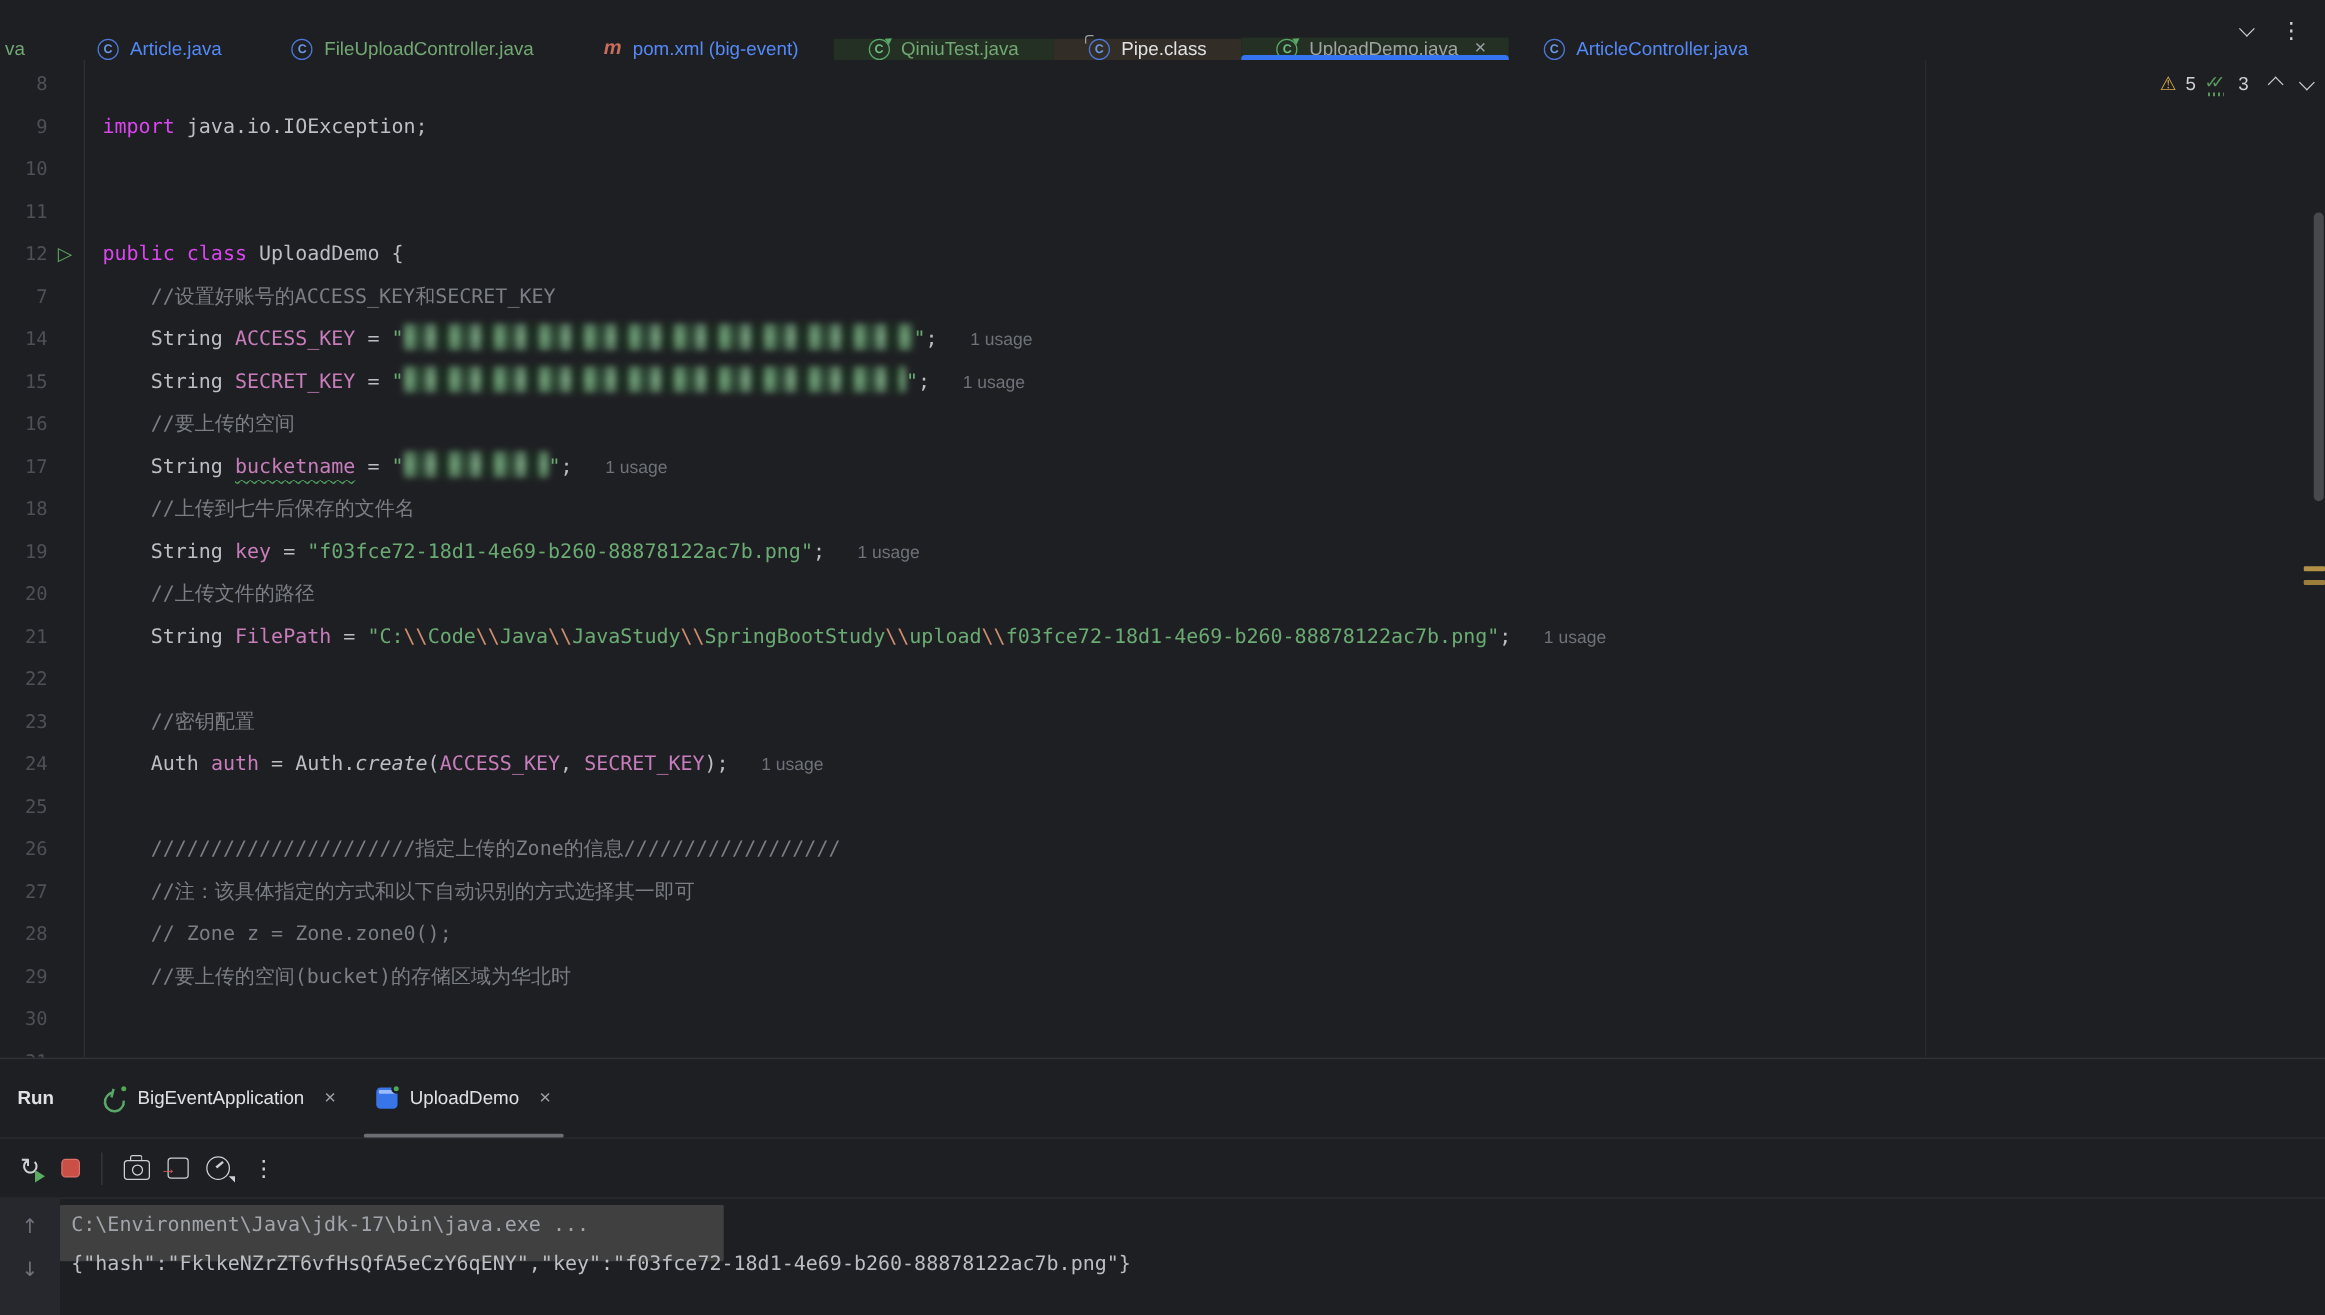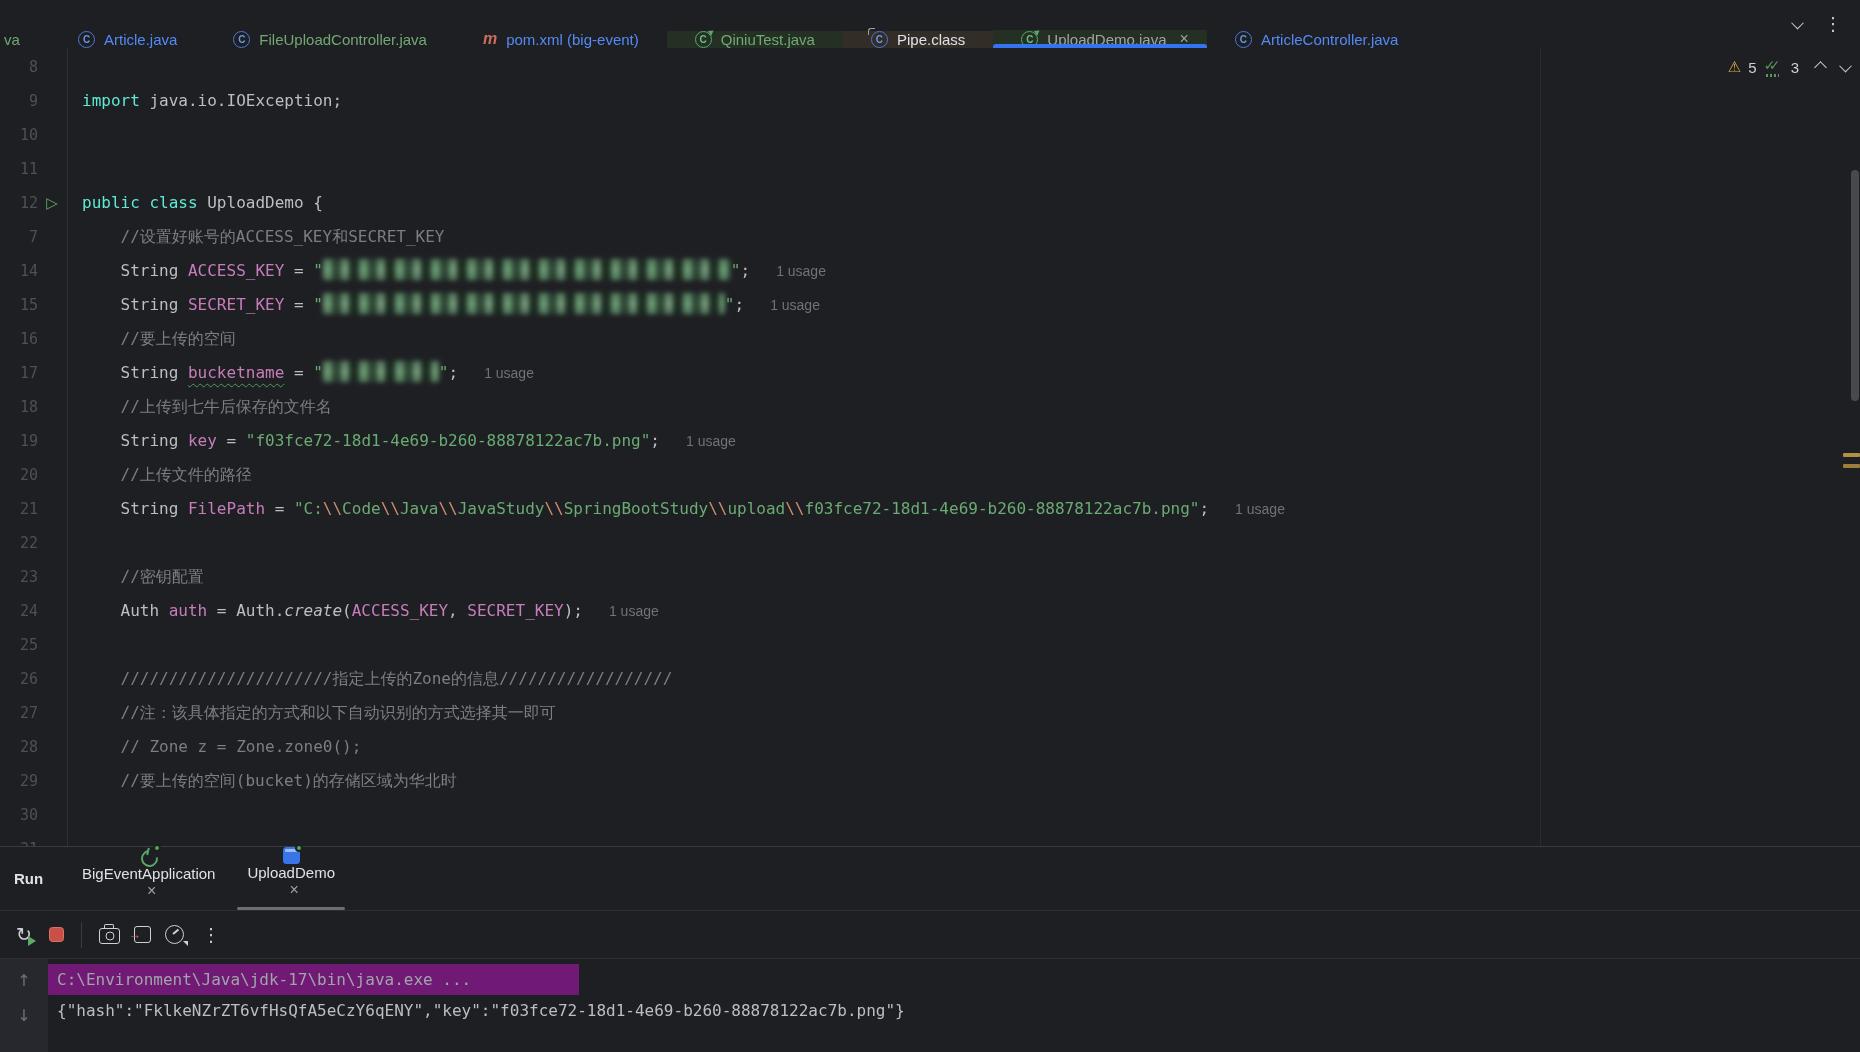--- a/index.html
+++ b/index.html
@@ -36,21 +36,21 @@
   
   .editor { position:relative; height:798px; display:flex; overflow:hidden; background:#1e1f22; }
   .gutter { width:68px; flex:none; border-right:1px solid #2e3034; padding-top:2px; }
   .gline { height:34px; display:flex; align-items:center; }
   .gline .num { width:38px; text-align:right; font-family:"DejaVu Sans Mono",monospace; font-size:15px; color:#4d5157; }
   .gline .runslot { width:28px; text-align:center; }
   .run-tri { color:#5cad63; font-size:15px; }
 
   .code { flex:1; padding:2px 0 0 14px; font-family:"DejaVu Sans Mono",monospace; font-size:16px; overflow:hidden; }
   .cline { height:34px; line-height:34px; white-space:pre; }
-  .tk-kw { color:#5eead4; } .tk-fg { color:#bcbec4; } .tk-com { color:#7a7e85; }
+  .tk-kw { color:#d946ef; } .tk-fg { color:#bcbec4; } .tk-com { color:#7a7e85; }
   .tk-str { color:#6aab73; } .tk-fld { color:#c77dbb; } .tk-esc { color:#cf8e6d; }
   .tk-itl { color:#bcbec4; font-style:italic; }
   .tk-wavy { text-decoration:underline; text-decoration-style:wavy; text-decoration-color:#4f9b5e;
              text-decoration-thickness:1px; text-underline-offset:5px; }
   .hint { color:#6e727a; font-size:14px; margin-left:26px; font-family:"Liberation Sans",sans-serif; }
   .cen { display:inline-block; height:21px; vertical-align:-4px; border-radius:2px;
     background:
       repeating-linear-gradient(90deg, rgba(120,185,130,.55) 0 9px, rgba(38,66,46,.85) 9px 18px, rgba(150,205,158,.45) 18px 26px, rgba(22,40,28,.9) 26px 36px),
       repeating-linear-gradient(0deg, #2c4636 0 7px, #4d7656 7px 14px);
     filter:blur(2.6px) saturate(.85); }
@@ -68,21 +68,21 @@
   .scrollbar-thumb { position:absolute; right:1px; top:122px; width:8px; height:231px; background:#47494d; border-radius:4px; }
   .stripe-mark { position:absolute; right:0; width:17px; height:4px; border-radius:1px; }
   .stripe-mark.m1 { top:405px; background:#b29045; }
   .stripe-mark.m2 { top:416px; background:#9c7d3a; }
   .margin-guide { position:absolute; left:1540px; top:0; bottom:0; width:1px; background:#292b2f; }
 
   
   .runpanel { height:206px; border-top:1px solid #393b40; background:#1e1f22; display:flex; flex-direction:column; }
   .run-header { height:64px; display:flex; align-items:center; position:relative; border-bottom:1px solid #2b2d30; }
   .run-title { font-weight:bold; font-size:15px; color:#dfe1e5; margin:0 0 0 14px; width:52px; }
-  .rtab { display:flex; align-items:center; gap:0; padding:0 16px; height:100%; position:relative; font-size:15px; color:#dfe1e5;flex-direction:column; }
+  .rtab { display:flex; align-items:center; gap:10px; padding:0 16px; height:100%; position:relative; font-size:15px; color:#dfe1e5; }
   .rtab .close { color:#9da0a6; font-size:16px; margin-left:6px; }
   .rtab .runderline { position:absolute; left:6px; right:6px; bottom:0px; height:3px; background:#6b6e75; border-radius:2px; }
 
   .ico-spring { width:18px; height:18px; position:relative; flex:none; }
   .ico-spring::before { content:""; position:absolute; left:1px; top:3px; width:13px; height:13px; border:2px solid #59a869;
       border-radius:50%; border-top-color:transparent; transform:rotate(38deg); }
   .ico-spring::after { content:""; position:absolute; left:7px; top:1px; width:2px; height:7px; background:#59a869; transform:rotate(14deg); }
   .ico-spring .dot, .ico-console .dot { position:absolute; top:-3px; right:-3px; width:8px; height:8px; background:#4fa854;
       border:2px solid #1e1f22; border-radius:50%; }
   .ico-console { width:17px; height:17px; background:#3875e8; border-radius:3.5px; position:relative; flex:none; }
@@ -106,21 +106,21 @@
       transform-origin:left center; transform:rotate(-40deg); }
   .ico-gauge::after { content:""; position:absolute; right:-5px; bottom:-3px; width:0; height:0;
       border-top:5px solid #ced0d6; border-left:5px solid transparent; }
 
   .console { flex:1; position:relative; font-family:"DejaVu Sans Mono",monospace; font-size:16px; }
   .console-gutter { position:absolute; left:0; top:0; bottom:0; width:48px; background:#26282e; display:flex;
       flex-direction:column; align-items:center; padding-top:12px; gap:16px; color:#6e727a; font-size:16px;
       font-family:"DejaVu Sans",sans-serif; }
   .console-lines { margin-left:48px; padding-top:5px; }
   .conline { height:31px; line-height:31px; padding-left:9px; color:#bcbec4; white-space:pre; }
-  .conline .hl { display:inline-block; background:#701a75; color:#a1a5ab; margin-left:-9px; padding:0 108px 0 9px; border-radius:1px; }
+  .conline .hl { display:inline-block; background:#404040; color:#a1a5ab; margin-left:-9px; padding:0 108px 14px 9px; border-radius:1px; }
 </style>
 </head>
 <body>
 
 <div class="tabbar">
   <div class="tabs-track">
       <div class="etab partial">
         <span class="lbl-green">va</span>
       </div>
       <div class="etab">

